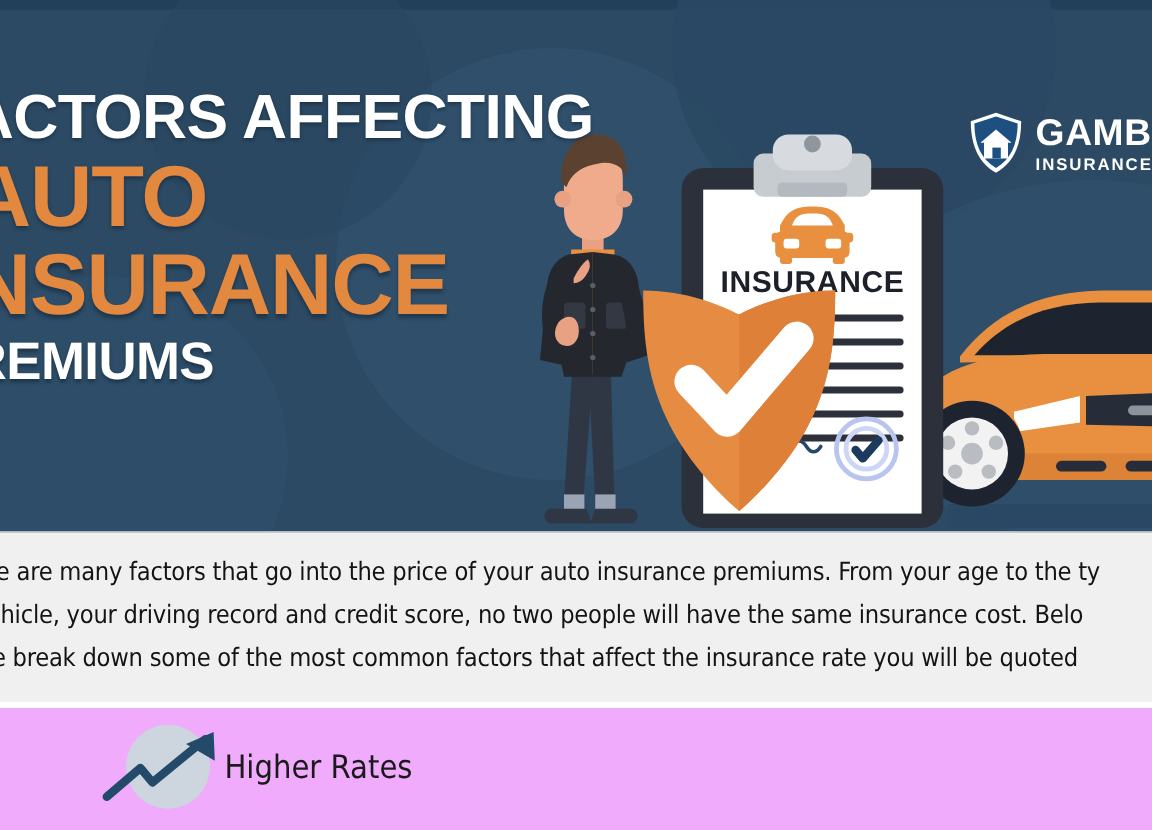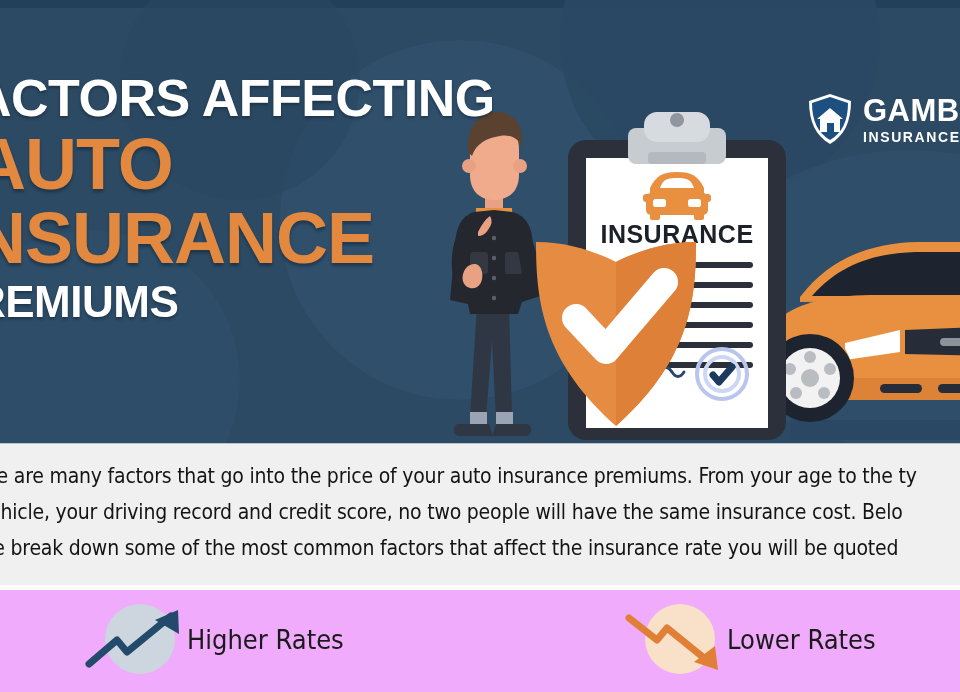--- a/index.html
+++ b/index.html
@@ -272,22 +272,13 @@
   <div class="legend-item" id="legend-higher">
     <div class="legend-circle" id="circle-higher">
       <svg class="legend-arrow" viewBox="0 0 115 78">
         <path d="M6 64 L34 40 L44 52 L88 16" stroke="#234a6b" stroke-width="7" fill="none" stroke-linecap="round" stroke-linejoin="round"></path>
         <path d="M95 10 L96 34 L72 20 Z" fill="#234a6b"></path>
       </svg>
     </div>
     <div class="legend-label">Higher Rates</div>
   </div>
 
-  <div class="legend-item" id="legend-lower">
-    <div class="legend-circle" id="circle-lower">
-      <svg class="legend-arrow" viewBox="0 0 115 78">
-        <path d="M6 18 L34 40 L44 28 L86 62" stroke="#e07f36" stroke-width="7" fill="none" stroke-linecap="round" stroke-linejoin="round"></path>
-        <path d="M95 70 L71 62 L92 46 Z" fill="#e07f36"></path>
-      </svg>
-    </div>
-    <div class="legend-label">Lower Rates</div>
-  </div>
 </div>
 
 </body></html>

